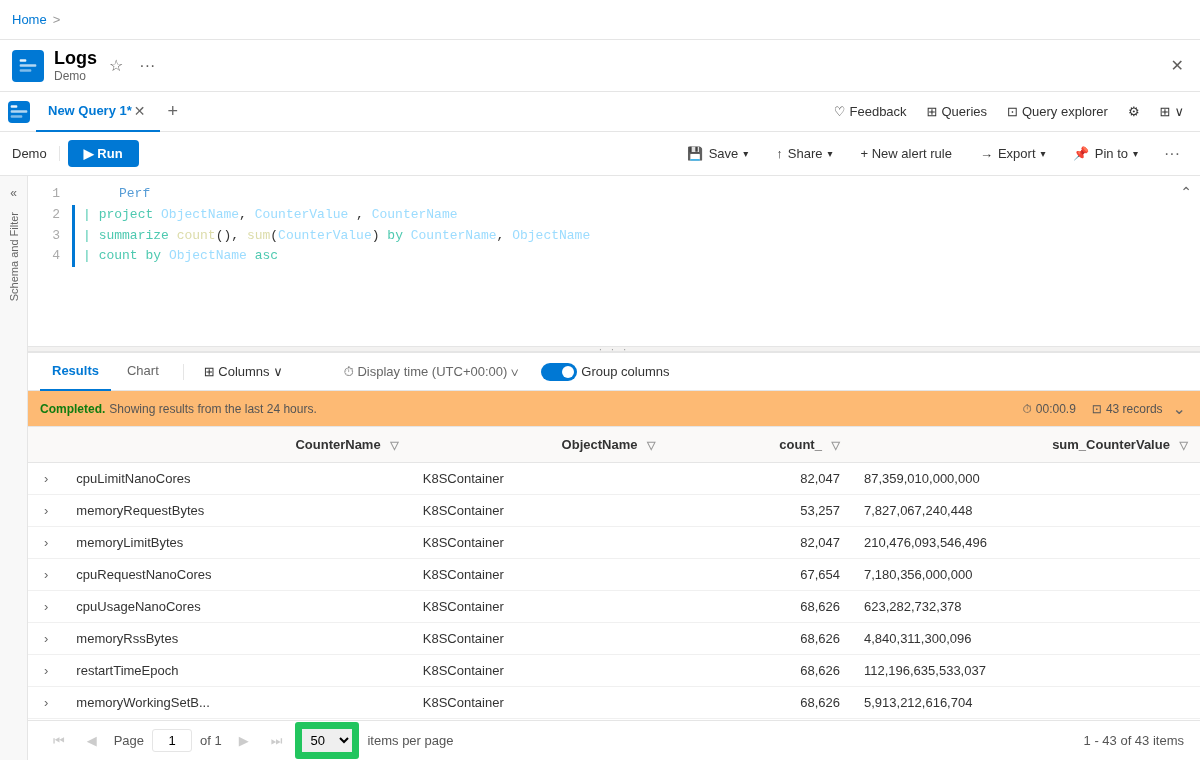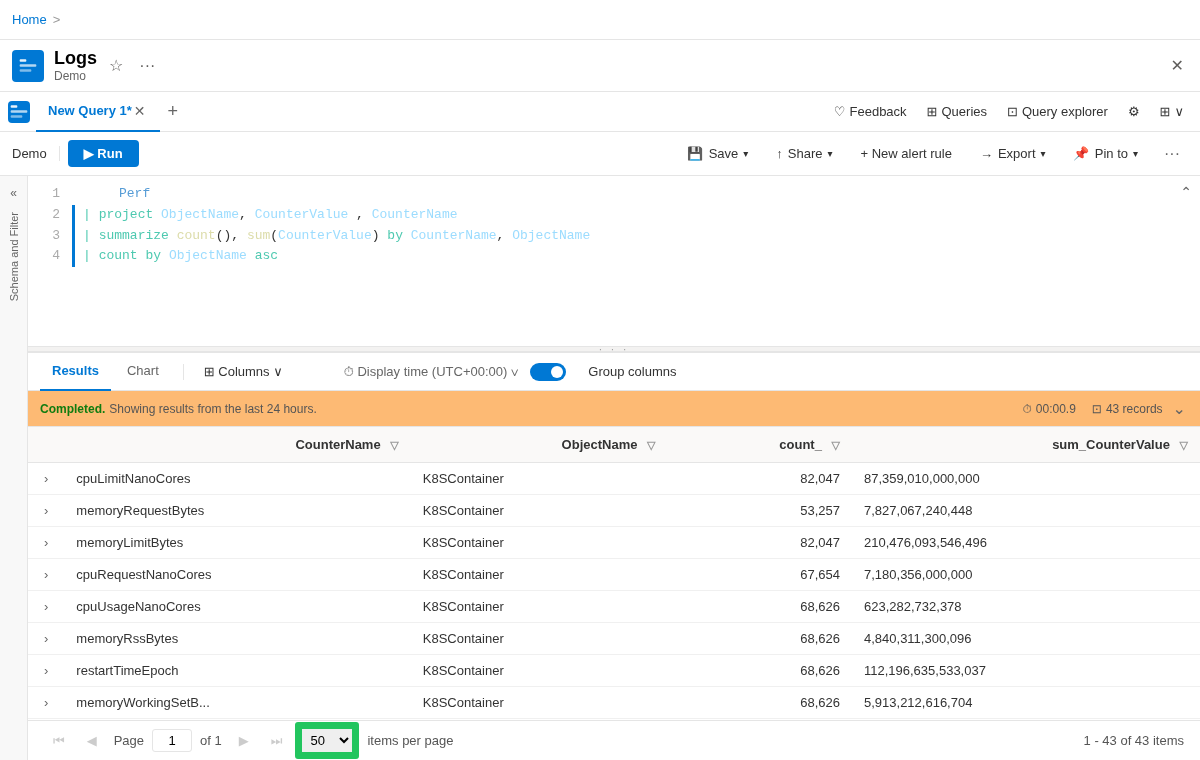--- a/index.html
+++ b/index.html
@@ -62,21 +62,21 @@
     .resize-dots { color: #999; font-size: 10px; letter-spacing: 3px; }
 
     
     .results-area { flex: 1; overflow: hidden; display: flex; flex-direction: column; border-top: 1px solid #e5e5e5; }
     .results-tabs { display: flex; align-items: center; padding: 0 12px; border-bottom: 1px solid #e5e5e5; height: 38px; gap: 4px; }
     .result-tab { padding: 8px 12px; height: 38px; display: flex; align-items: center; cursor: pointer; font-size: 13px; color: #666; border-bottom: 2px solid transparent; }
     .result-tab.active { color: #0078d4; border-bottom-color: #0078d4; font-weight: 600; }
     .result-tab-sep { width: 1px; height: 16px; background: #e5e5e5; margin: 0 8px; }
     .columns-btn { display: flex; align-items: center; gap: 4px; padding: 4px 8px; border: none; background: none; cursor: pointer; color: #333; font-size: 13px; }
     .display-time-btn { display: flex; align-items: center; gap: 4px; padding: 4px 8px; border: none; background: none; cursor: pointer; color: #666; font-size: 13px; margin-left: 41px; }
-    .group-toggle { display: flex; align-items: center; gap: 22px; margin-left: 0; }
+    .group-toggle { display: flex; align-items: center; gap: 4px; margin-left: 11px; }
     .toggle-switch { position: relative; display: inline-block; width: 36px; height: 18px; }
     .toggle-switch input { opacity: 0; width: 0; height: 0; }
     .toggle-slider { position: absolute; cursor: pointer; top: 0; left: 0; right: 0; bottom: 0; background: #ccc; border-radius: 18px; transition: .3s; }
     .toggle-slider:before { position: absolute; content: ""; height: 12px; width: 12px; left: 3px; bottom: 3px; background: white; border-radius: 50%; transition: .3s; }
     input:checked + .toggle-slider { background: #0078d4; }
     input:checked + .toggle-slider:before { transform: translateX(18px); }
 
     
     .status-bar { display: flex; align-items: center; padding: 6px 12px; background: #fdba74; border-bottom: 1px solid #e5e5e5; font-size: 12px; color: #555; height: 36px; }
     .status-completed { font-weight: 600; color: #107c10; }

